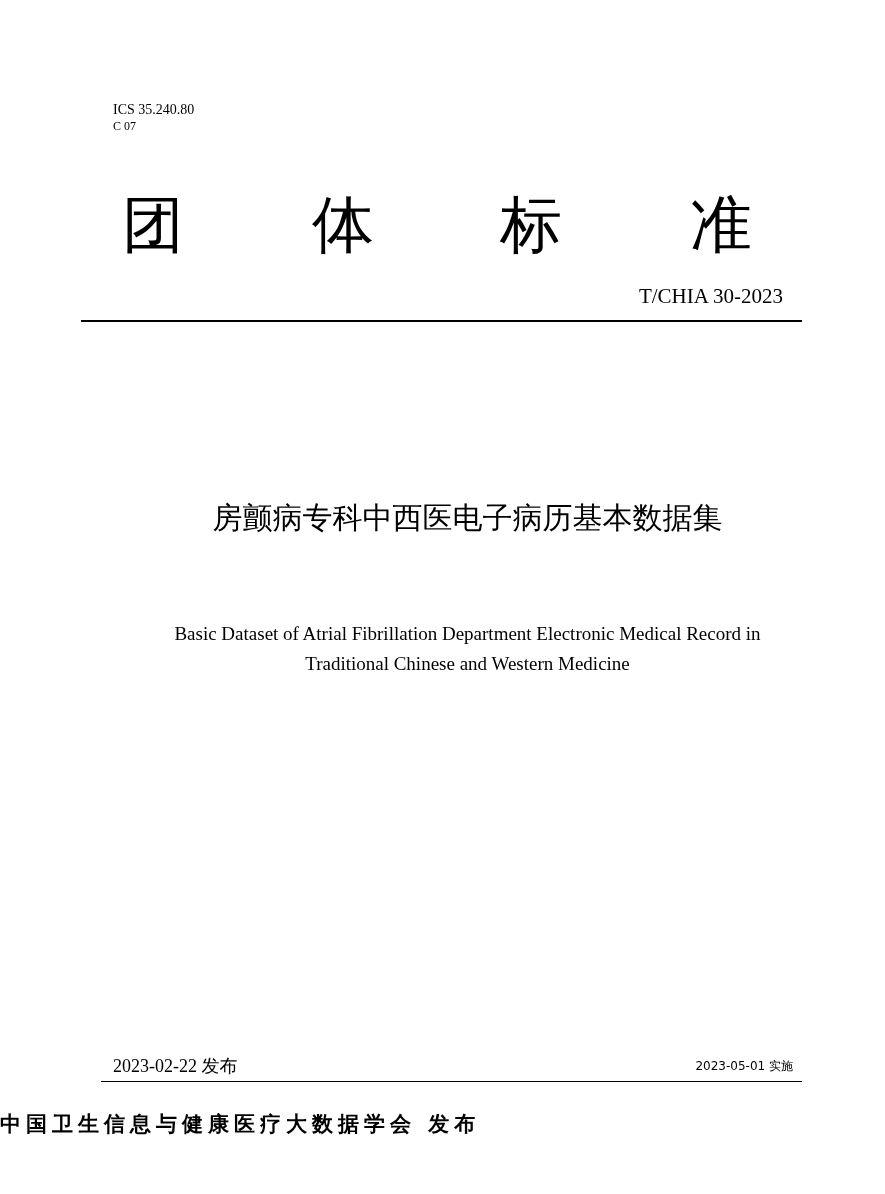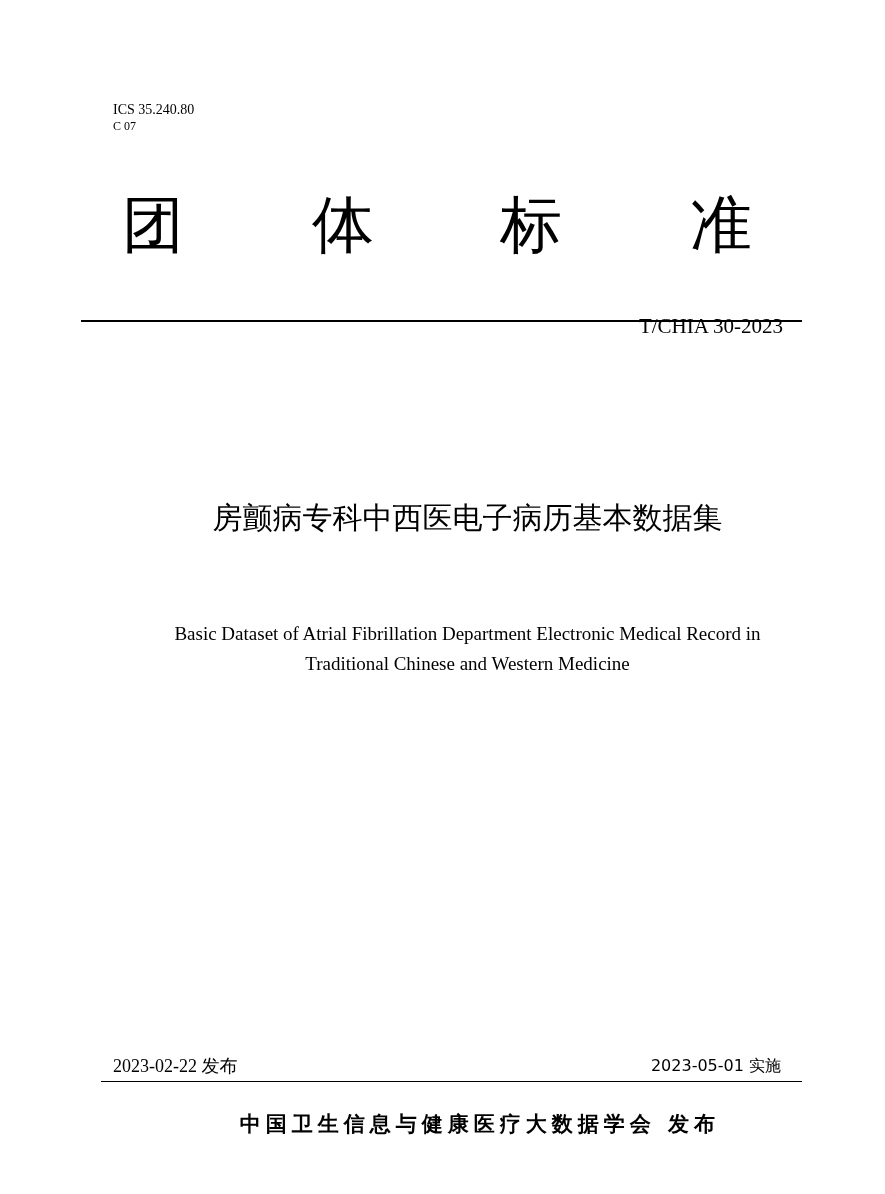--- a/index.html
+++ b/index.html
@@ -10,32 +10,32 @@
 
   #ics { left:113px; top:101px; font-size:14px; line-height:17px;text-align:center; }
   #ccode { left:113px; top:118px; font-size:12px; line-height:17px; }
 
   .big-char { top:190px; font-size:62px; line-height:70px; font-weight:normal; }
   #ch0 { left:122px; }
   #ch1 { left:312px; }
   #ch2 { left:500px; }
   #ch3 { left:690px; }
 
-  #code { right:102px; top:314px; font-size:21px; line-height:24px; }
+  #code { right:102px; top:284px; font-size:21px; line-height:24px; }
   #rule-top { left:81px; top:320px; width:721px; height:2px; background:#000; }
 
   #title-cn { left:0; width:935px; text-align:center; top:500px; font-size:30px; line-height:36px; }
   #title-en1 { left:0; width:935px; text-align:center; top:622px; font-size:19px; line-height:24px; }
   #title-en2 { left:0; width:935px; text-align:center; top:652px; font-size:19px; line-height:24px; }
 
   #pub-date { left:113px; top:1055px; font-size:18px; line-height:22px;font-family:Liberation Serif, serif; }
-  #impl-date { right:104px; top:1055px; font-size:16px; line-height:22px; }
+  #impl-date { right:92px; top:1055px; font-size:12px; line-height:22px; }
   #rule-bottom { left:101px; top:1081px; width:701px; height:1px; background:#000; }
 
-  #issuer { left:0; width:720px; text-align:right; top:1110px; font-size:21px; line-height:28px; font-weight:bold; letter-spacing:5px; }
+  #issuer { left:0; width:720px; text-align:left; top:1110px; font-size:21px; line-height:28px; font-weight:bold; letter-spacing:5px; }
 </style>
 </head>
 <body>
 
 <div class="abs serif" id="ics">ICS  35.240.80</div>
 <div class="abs serif" id="ccode">C 07</div>
 
 <div class="abs sans big-char" id="ch0">团</div>
 <div class="abs sans big-char" id="ch1">体</div>
 <div class="abs sans big-char" id="ch2">标</div>

